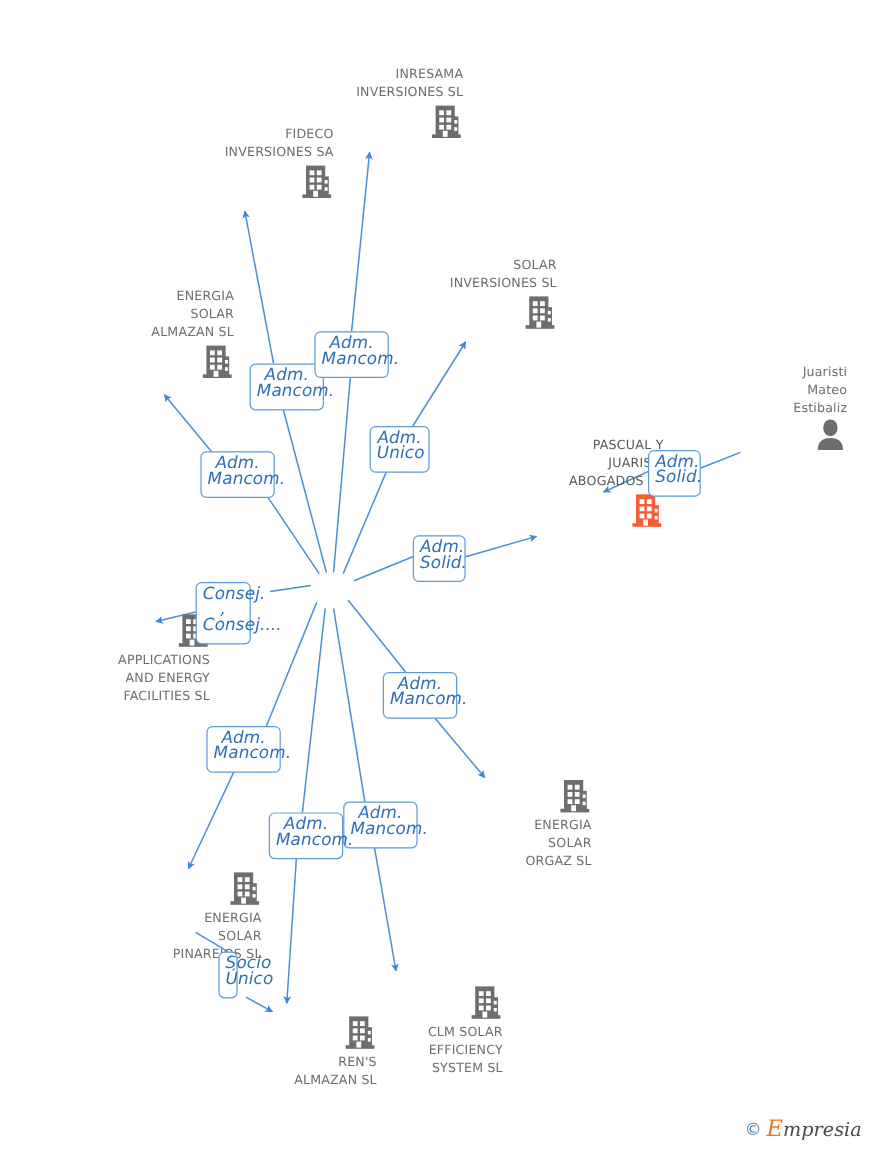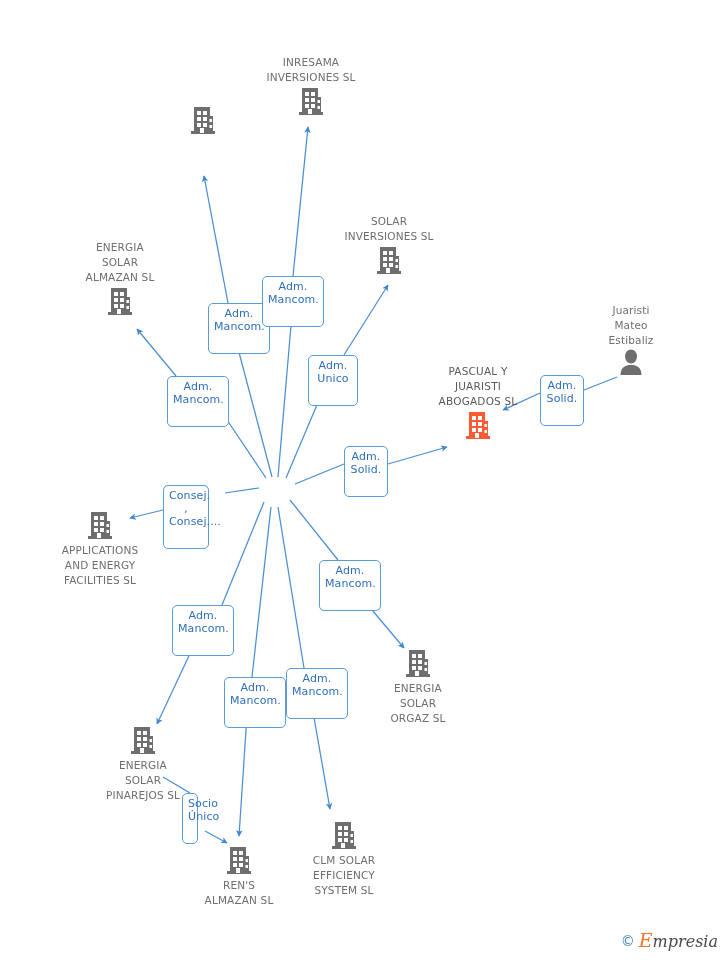--- a/index.html
+++ b/index.html
@@ -22,21 +22,21 @@
     left: 0;
     top: 0;
     width: 728px;
     height: 960px;
     pointer-events: none;
   }
   .node {
     position: absolute;
     width: 150px;
     margin-left: -75px;
-    text-align: center;
+    text-align: right;
     color: #6e6e6e;
     font-size: 10.5px;
     line-height: 15px;
     letter-spacing: 0.15px;
   }
   .node .glyph {
     display: block;
     line-height: 0;
   }
   .node .label {
@@ -51,26 +51,27 @@
     font-size: 10.5px;
     letter-spacing: 0.2px;
   }
   .edge-label {
     position: absolute;
     box-sizing: border-box;
     background: #ffffff;
     border: 1.4px solid #5a9bd8;
     border-radius: 5px;
     color: #2f6fba;
-    font-size: 11px;
+    font-size: 14px;
     line-height: 13px;
     text-align: center;
-    padding: 3px 5px 20px 5px;
+    padding: 3px 5px 8px 5px;
     white-space: pre-line;
     letter-spacing: 0.1px;
+    font-style: italic;
   }
   .watermark {
     position: absolute;
     right: 10px;
     bottom: 10px;
     display: flex;
     align-items: center;
     gap: 4px;
   }
   .watermark .c {
@@ -157,20 +158,22 @@
             <rect x="14" y="18" width="4" height="4"></rect>
         <rect x="11" y="23" width="4" height="5"></rect>
             <rect x="20.5" y="14" width="2.5" height="3"></rect>
         <rect x="20.5" y="20" width="2.5" height="3"></rect>
           </g>
       </svg>
     </span>
   </div>
 
   <div class="node above" style="left:203px; top:105px;">
+    <span class="label">FIDECO
+INVERSIONES SA</span>
     <span class="glyph">
       <svg width="28" height="32" viewBox="0 0 28 32">
           <g fill="#6e6e6e">
         <rect x="5" y="2" width="16" height="26"></rect>
             <rect x="2" y="26" width="24" height="3"></rect>
         <rect x="19" y="11" width="5" height="17"></rect>
           </g>
         <g fill="#ffffff">
             <rect x="8" y="6" width="4" height="4"></rect>
             <rect x="14" y="6" width="4" height="4"></rect>

